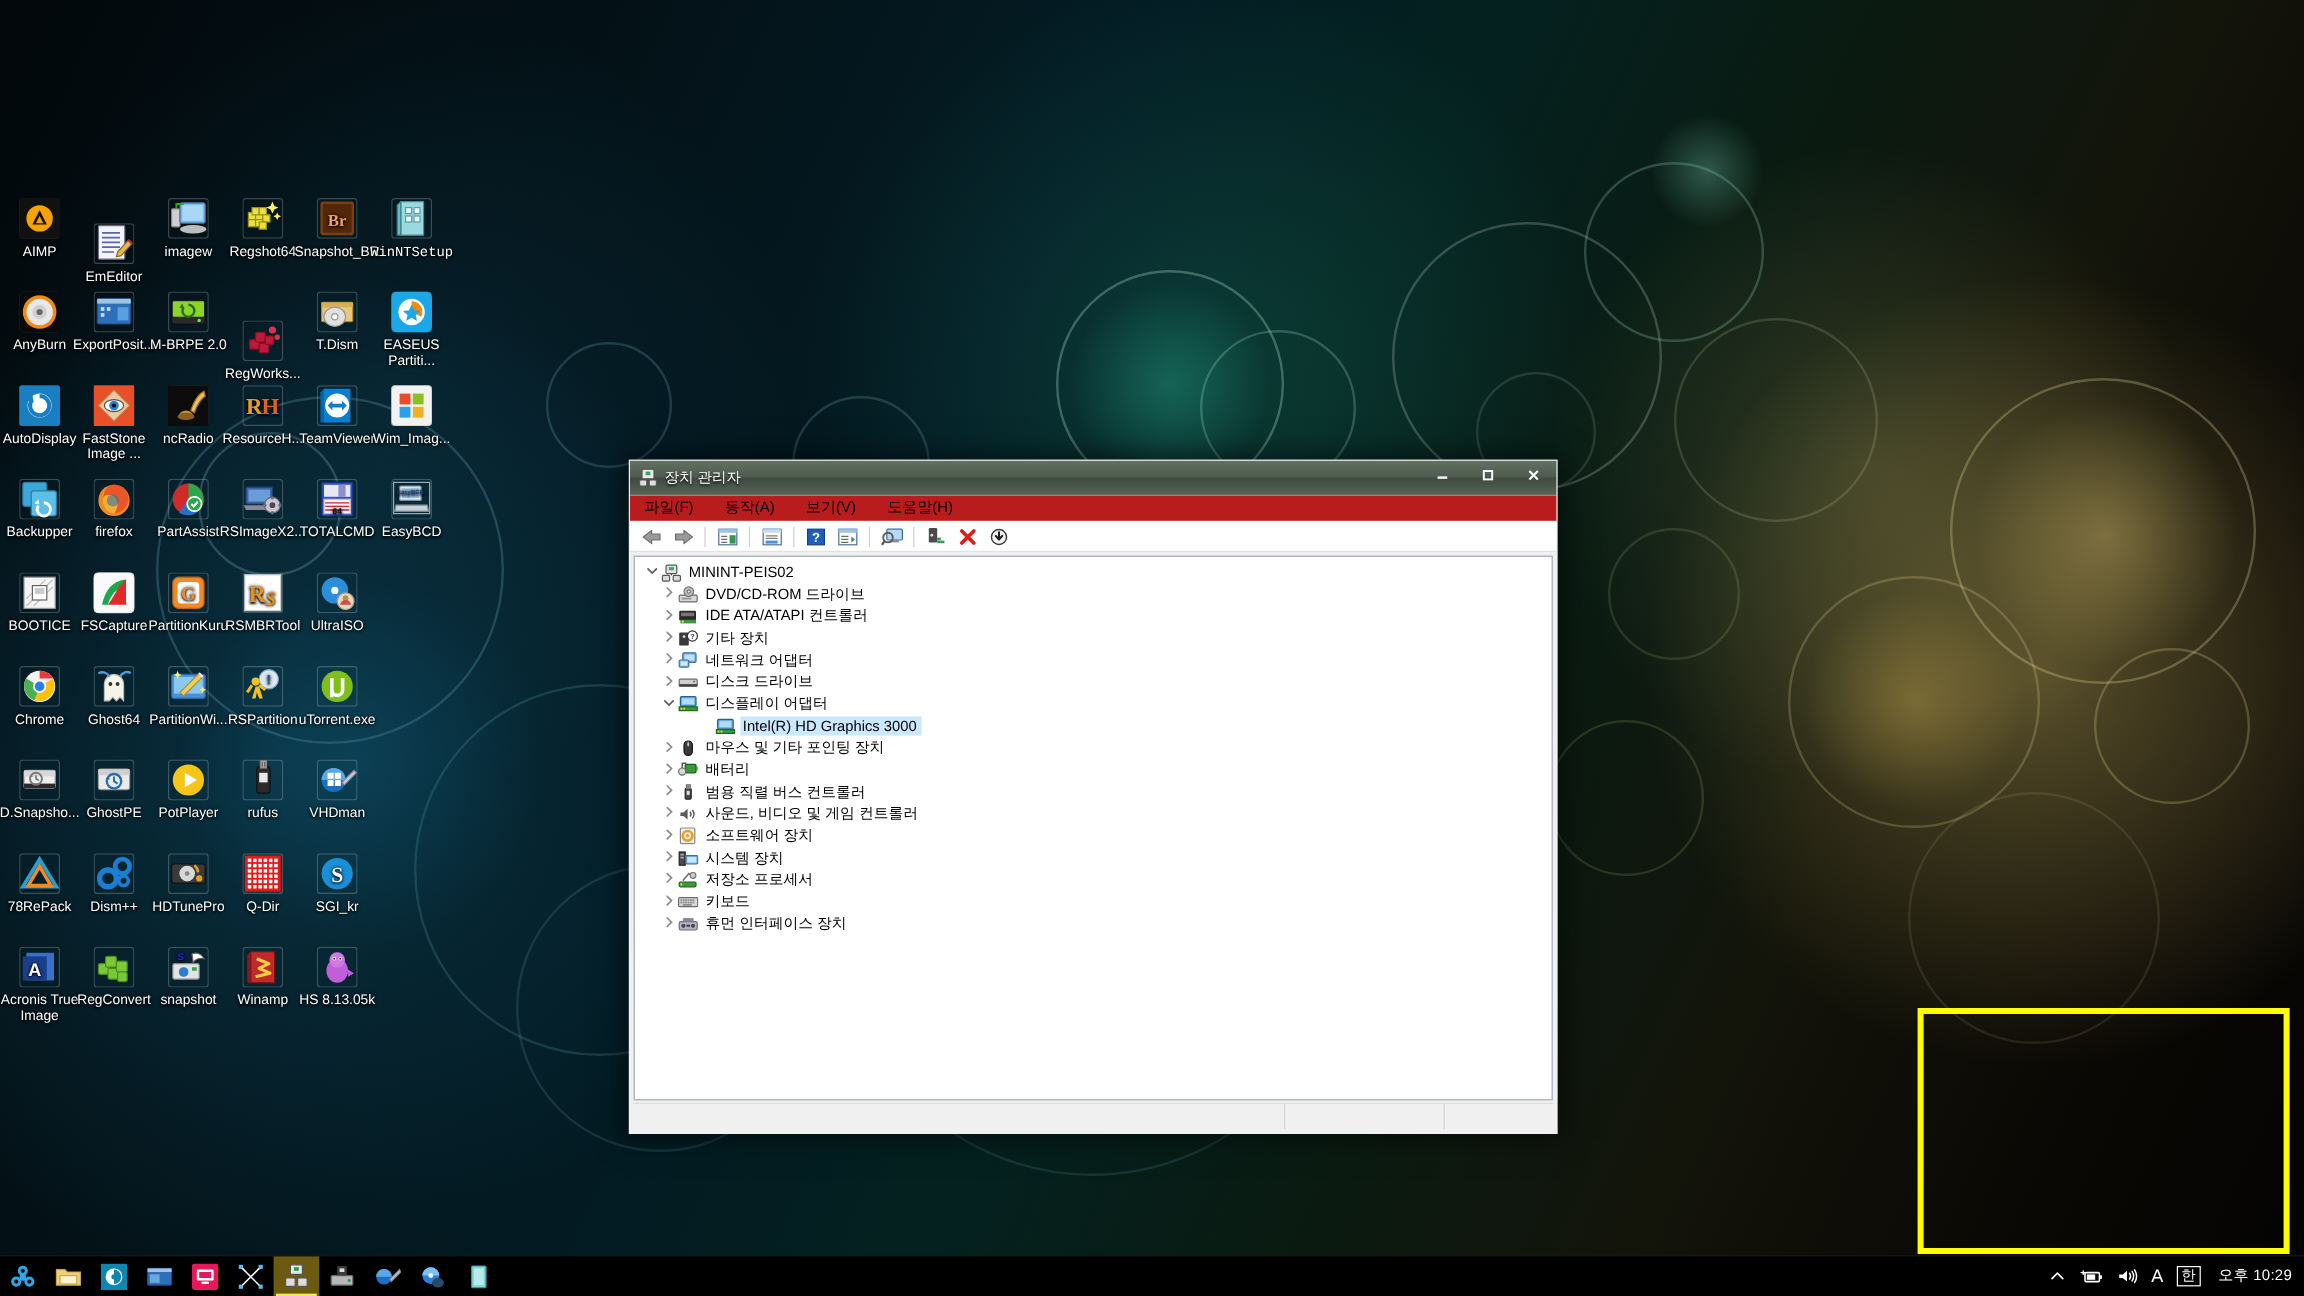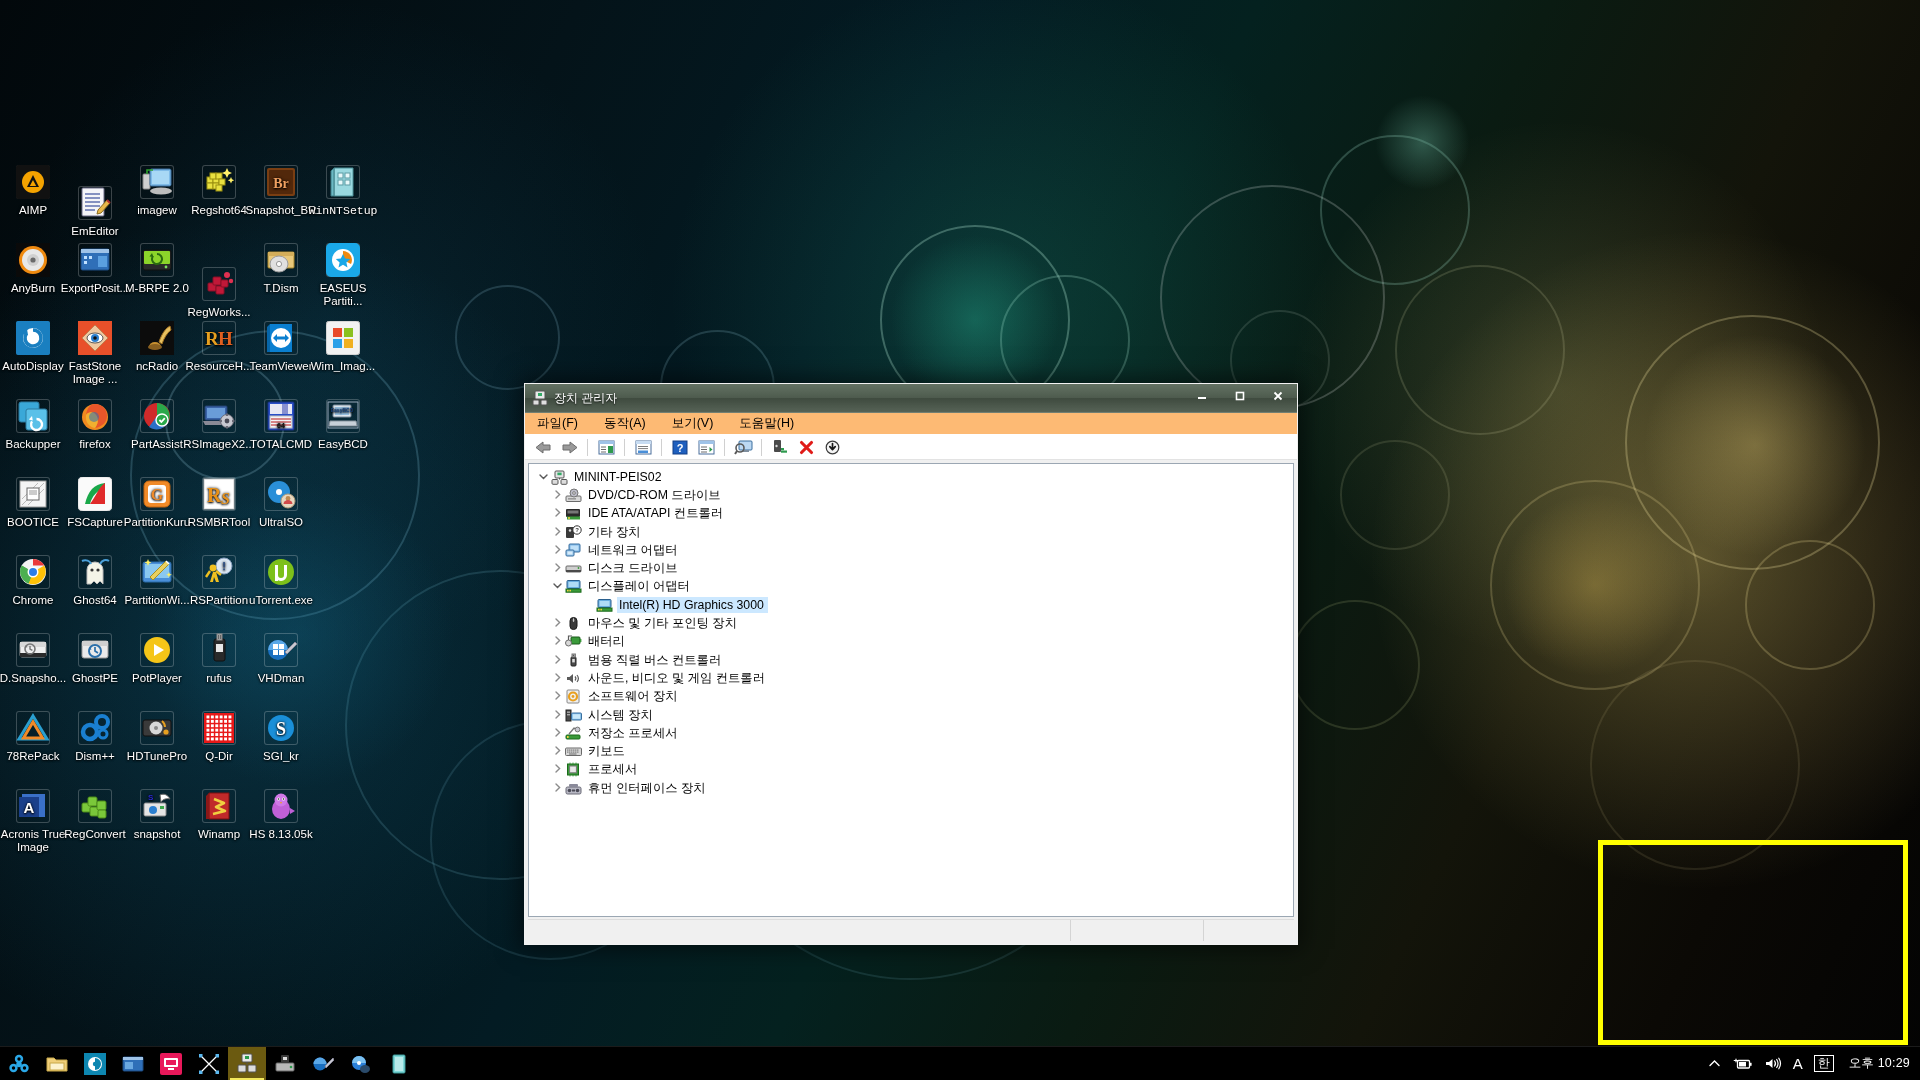--- a/index.html
+++ b/index.html
@@ -58,21 +58,21 @@
     text-shadow:0 1px 2px rgba(0,0,0,.85);
   }
   .winbtns{ position:absolute; right:0; top:0; height:29px; display:flex; }
   .winbtn{
     width:38px; height:23px; margin-top:0;
     display:flex; align-items:center; justify-content:center;
     color:#fff; font-size:12px; font-family:"Liberation Sans",sans-serif;
   }
 
   #menubar{
-    height:22px; background:#fdba74; display:flex; align-items:center;
+    height:22px; background:#b91c1c; display:flex; align-items:center;
     padding-left:10px; border-bottom:1px solid #fff;
   }
   .menu-item{ font-size:12.5px; color:#000; padding:2px 10px 2px 2px; margin-right:14px; cursor:default; }
 
   #toolbar{
     height:25px; background:#fff; display:flex; align-items:center;
     padding-left:6px; gap:2px; border-bottom:1px solid #e3e3e3;
   }
   .tbbtn{ width:24px; height:22px; display:flex; align-items:center; justify-content:center; }
   .tbsep{ width:1px; height:17px; background:#d0d0d0; margin:0 4px; }
@@ -1121,38 +1121,20 @@
                 <rect x="4" y="9.3" width="7.5" height="1.4"></rect>
               </g>
             </svg></span>
           <span class="tlabel">키보드</span>
         </div>
         <div class="tnode depth1">
           <span class="chev"><svg width="11" height="11" viewBox="0 0 11 11">
               <path d="M4 2 L7.6 5.5 L4 9" stroke="#8b8b8b" stroke-width="1.4" fill="none" stroke-linecap="round"></path>
             </svg></span>
           <span class="ticon"><svg width="17" height="15">
-              <rect x="2.5" y="2" width="11" height="11" fill="#3a9a3a" stroke="#1a6a1a"></rect>
-              <rect x="4.6" y="4" width="6.8" height="6.8" fill="#e8e8e8" stroke="#777"></rect>
-              <g stroke="#3a9a3a" stroke-width="1">
-                <line x1="5" y1="2" x2="5" y2="0.6"></line>
-                <line x1="8" y1="2" x2="8" y2="0.6"></line>
-                <line x1="11" y1="2" x2="11" y2="0.6"></line>
-                <line x1="5" y1="13" x2="5" y2="14.4"></line>
-                <line x1="8" y1="13" x2="8" y2="14.4"></line>
-                <line x1="11" y1="13" x2="11" y2="14.4"></line>
-              </g>
-            </svg></span>
-          <span class="tlabel">프로세서</span>
-        </div>
-        <div class="tnode depth1">
-          <span class="chev"><svg width="11" height="11" viewBox="0 0 11 11">
-              <path d="M4 2 L7.6 5.5 L4 9" stroke="#8b8b8b" stroke-width="1.4" fill="none" stroke-linecap="round"></path>
-            </svg></span>
-          <span class="ticon"><svg width="17" height="15">
               <rect x="1" y="6" width="15" height="7" rx="1.5" fill="#b8b8c4" stroke="#6a6a76"></rect>
               <circle cx="4.5" cy="9.5" r="1.8" fill="#4a4a56"></circle>
               <circle cx="12.5" cy="9.5" r="1.8" fill="#4a4a56"></circle>
               <rect x="7" y="8.5" width="3" height="2" fill="#4a4a56"></rect>
               <rect x="4" y="3" width="9" height="3" rx="1" fill="#8a8a9a"></rect>
             </svg></span>
           <span class="tlabel">휴먼 인터페이스 장치</span>
         </div>
       </div>
   </div>

